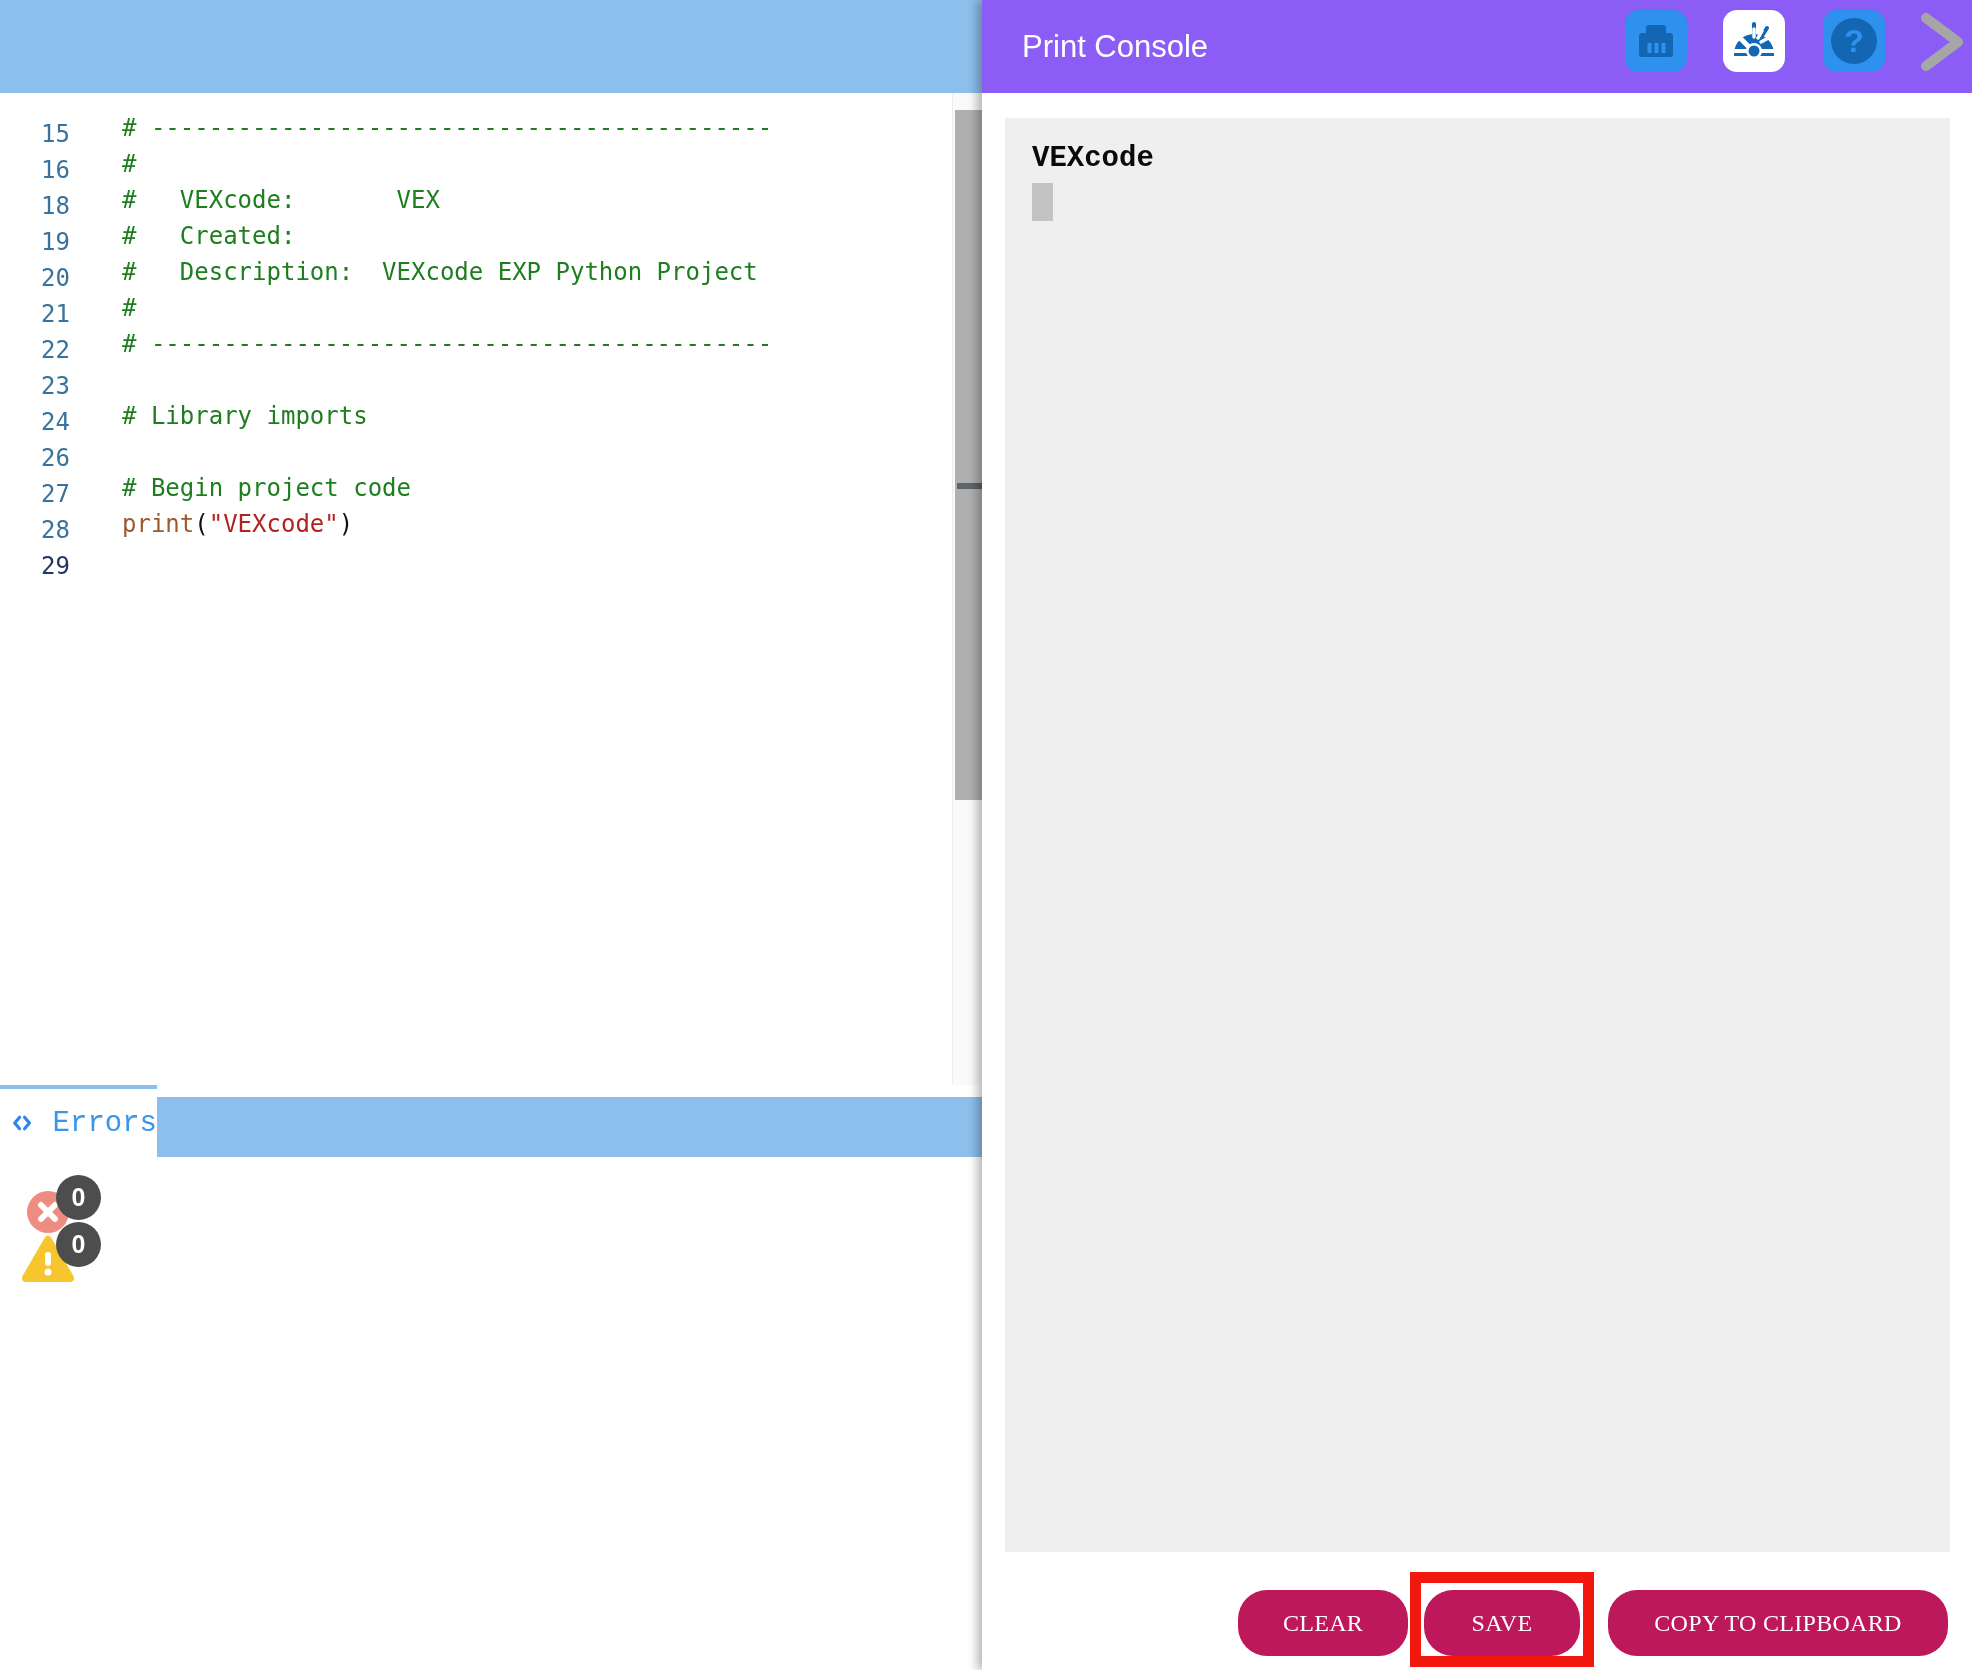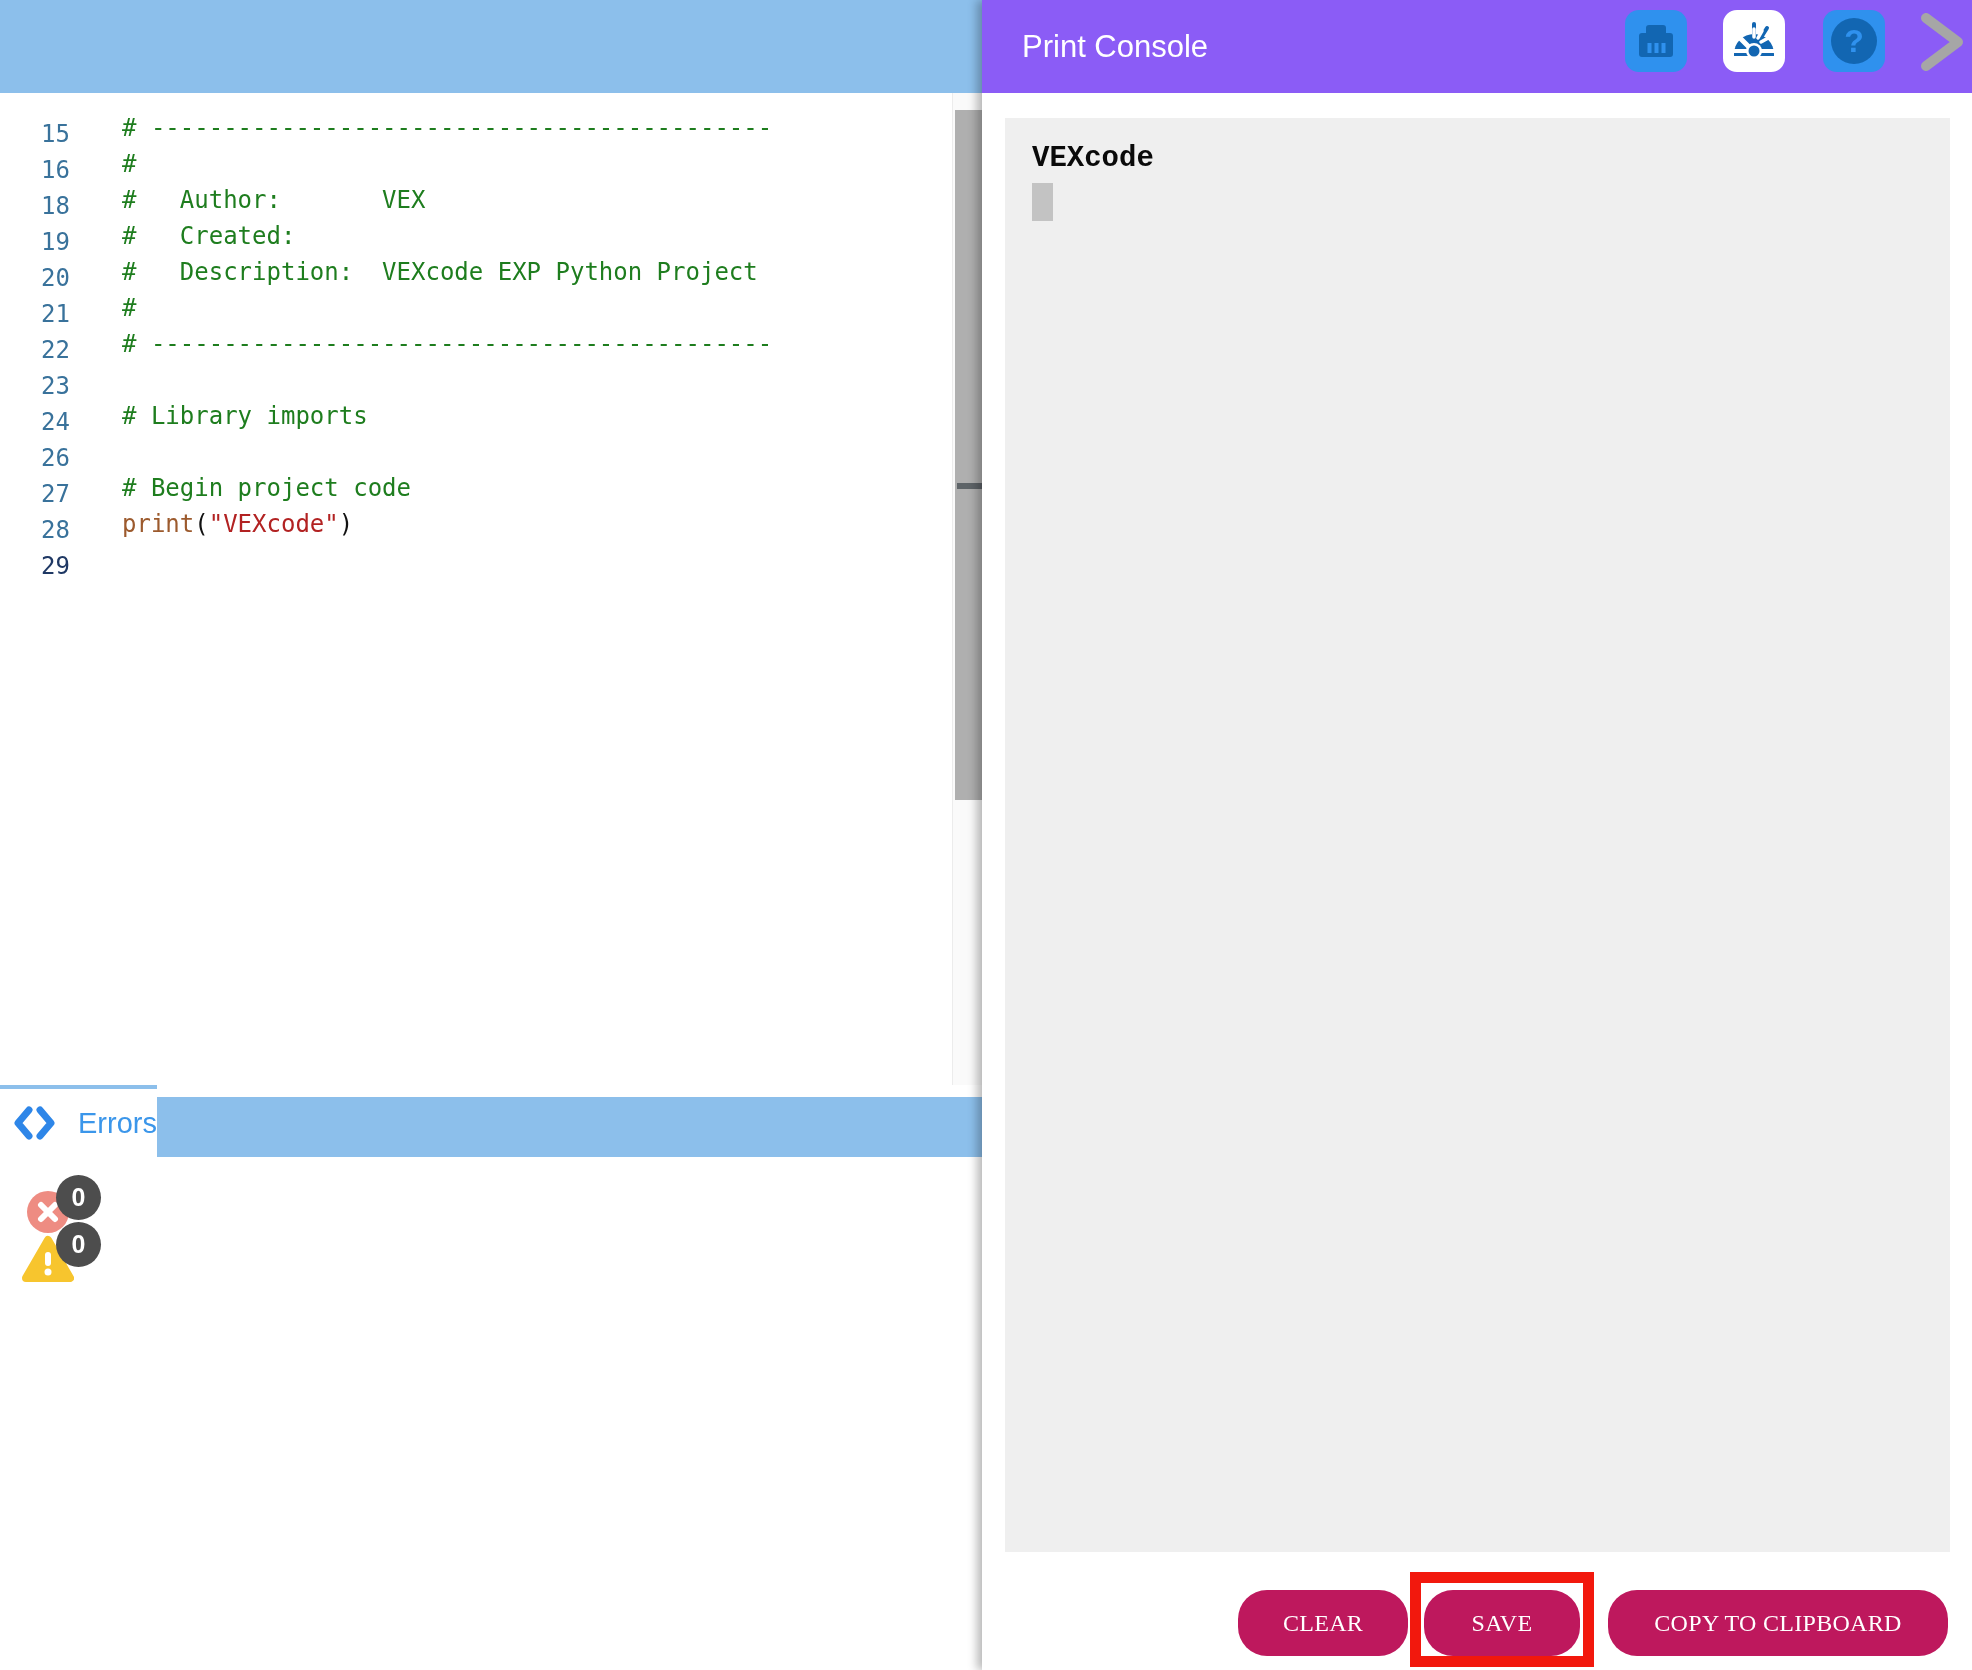--- a/index.html
+++ b/index.html
@@ -50,21 +50,21 @@
 
   .errors-bar {
     position: absolute; left: 0; top: 1097px; width: 982px; height: 60px;
     background: #8CBFEB;
   }
   .errors-tab {
     position: absolute; left: 0; top: 1085px; width: 157px; height: 72px;
     background: #ffffff; border-top: 4px solid #8CBFEB; z-index: 2;
     display: flex; align-items: center; padding-left: 12px;
   }
-  .errors-tab-label { color: #3B96EA; font-size: 29px; margin-left: 20px; }
+  .errors-tab-label { color: #3B96EA; font-size: 29px; margin-left: 20px; font-family: Liberation Mono, monospace; }
 
   .err-circle {
     position: absolute; left: 27px; top: 1191px; width: 42px; height: 42px;
     border-radius: 50%; background: #EE8C82;
     display: flex; align-items: center; justify-content: center;
   }
   .warn-wrap { position: absolute; left: 22px; top: 1235px; width: 52px; height: 48px; }
   .badge {
     position: absolute; width: 45px; height: 45px; border-radius: 50%;
     background: #4D4D4D; color: #fff; font-size: 25px; font-weight: bold;
@@ -147,21 +147,21 @@
       <div class="line">
         <span class="ln">15</span>
         <span class="code"><span class="tok-c"># -------------------------------------------</span></span>
       </div>
       <div class="line">
         <span class="ln">16</span>
         <span class="code"><span class="tok-c">#</span></span>
       </div>
       <div class="line">
         <span class="ln">18</span>
-        <span class="code"><span class="tok-c">#   Author:       VEX</span></span>
+        <span class="code"><span class="tok-c">#   VEXcode:       VEX</span></span>
       </div>
       <div class="line">
         <span class="ln">19</span>
         <span class="code"><span class="tok-c">#   Created:</span></span>
       </div>
       <div class="line">
         <span class="ln">20</span>
         <span class="code"><span class="tok-c">#   Description:  VEXcode EXP Python Project</span></span>
       </div>
       <div class="line">

